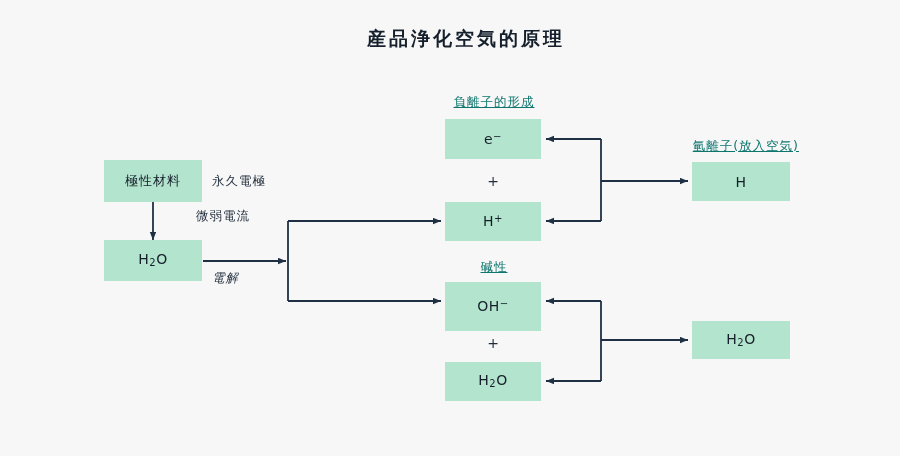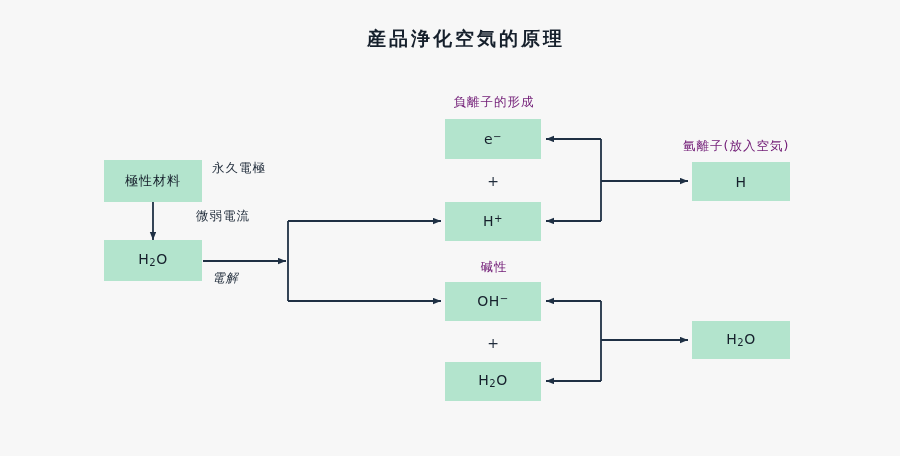--- a/index.html
+++ b/index.html
@@ -65,22 +65,23 @@
     vertical-align: -0.22em;
   }
   sup {
     font-size: 0.72em;
     vertical-align: 0.42em;
   }
   .caption {
     position: absolute;
     font-size: 12.5px;
     letter-spacing: 1px;
-    color: #701a75;
+    color: #0f766e;
     white-space: nowrap;
+    text-decoration: underline;
   }
   .edge-label {
     position: absolute;
     font-size: 12.5px;
     letter-spacing: 1px;
     color: #1f2b3a;
     white-space: nowrap;
   }
   .plus {
     position: absolute;
@@ -131,58 +132,58 @@
       <path d="M601,301 L546,301" marker-end="url(#arrow-l)"></path>
       <path d="M601,381 L546,381" marker-end="url(#arrow-l)"></path>
       <path d="M601,340 L688,340" marker-end="url(#arrow-r)"></path>
     </g>
   </svg>
 
   <div class="caption" style="left:446px; top:94px; width:96px; text-align:center;">負離子的形成</div>
 
   <div class="caption" style="left:446px; top:251px; width:96px; text-align:center;margin-top:8px;">碱性</div>
 
-  <div class="caption" style="left:683px; top:138px; width:116px; text-align:left;">氫離子(放入空気)</div>
+  <div class="caption" style="left:683px; top:138px; width:116px; text-align:right;">氫離子(放入空気)</div>
 
 
   <div class="node" style="left:104px; top:160px; width:98px; height:42px;">
     <span class="cjk">極性材料</span>
   </div>
 
   <div class="node" style="left:104px; top:240px; width:98px; height:41px;">
     <span class="formula">H<sub>2</sub>O</span>
   </div>
 
   <div class="node" style="left:445px; top:119px; width:96px; height:40px;">
     <span class="formula">e<sup>−</sup></span>
   </div>
 
   <div class="node" style="left:445px; top:202px; width:96px; height:39px;">
     <span class="formula">H<sup>+</sup></span>
   </div>
 
-  <div class="node" style="left:445px; top:282px; width:96px; height:39px;">
+  <div class="node" style="left:445px; top:282px; width:96px; height:49px;">
     <span class="formula">OH<sup>−</sup></span>
   </div>
 
   <div class="node" style="left:445px; top:362px; width:96px; height:39px;">
     <span class="formula">H<sub>2</sub>O</span>
   </div>
 
   <div class="node" style="left:692px; top:162px; width:98px; height:39px;">
     <span class="formula">H</span>
   </div>
 
   <div class="node" style="left:692px; top:321px; width:98px; height:38px;">
     <span class="formula">H<sub>2</sub>O</span>
   </div>
 
   <div class="plus" style="left:445px; top:173px; width:96px;">+</div>
 
   <div class="plus" style="left:445px; top:335px; width:96px;">+</div>
 
-  <div class="edge-label" style="left:212px; top:160px;">永久電極</div>
+  <div class="edge-label" style="left:212px; top:173px;">永久電極</div>
 
   <div class="edge-label" style="left:196px; top:208px;">微弱電流</div>
 
   <div class="edge-label" style="left:212px; top:270px;font-style:italic;">電解</div>
 
 </div>
 
 </body></html>

